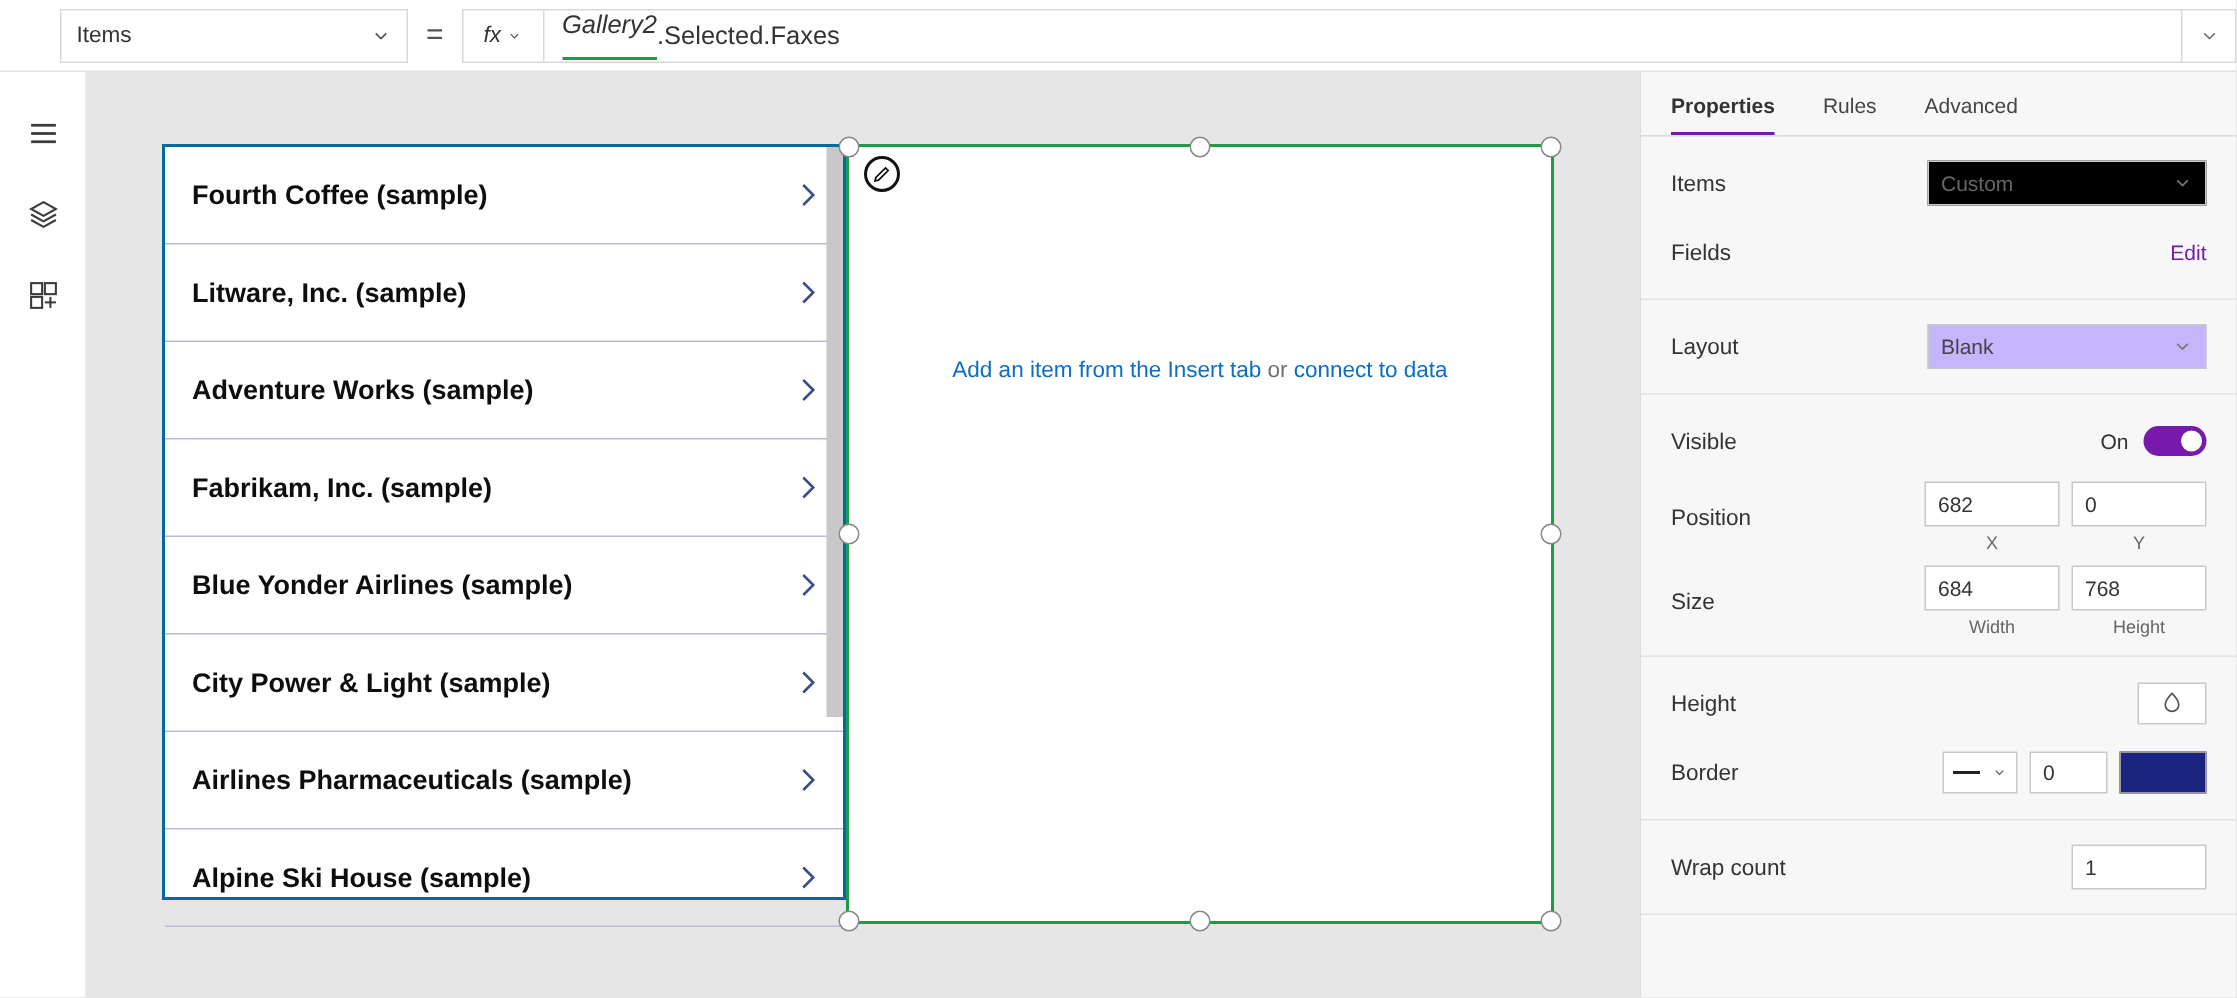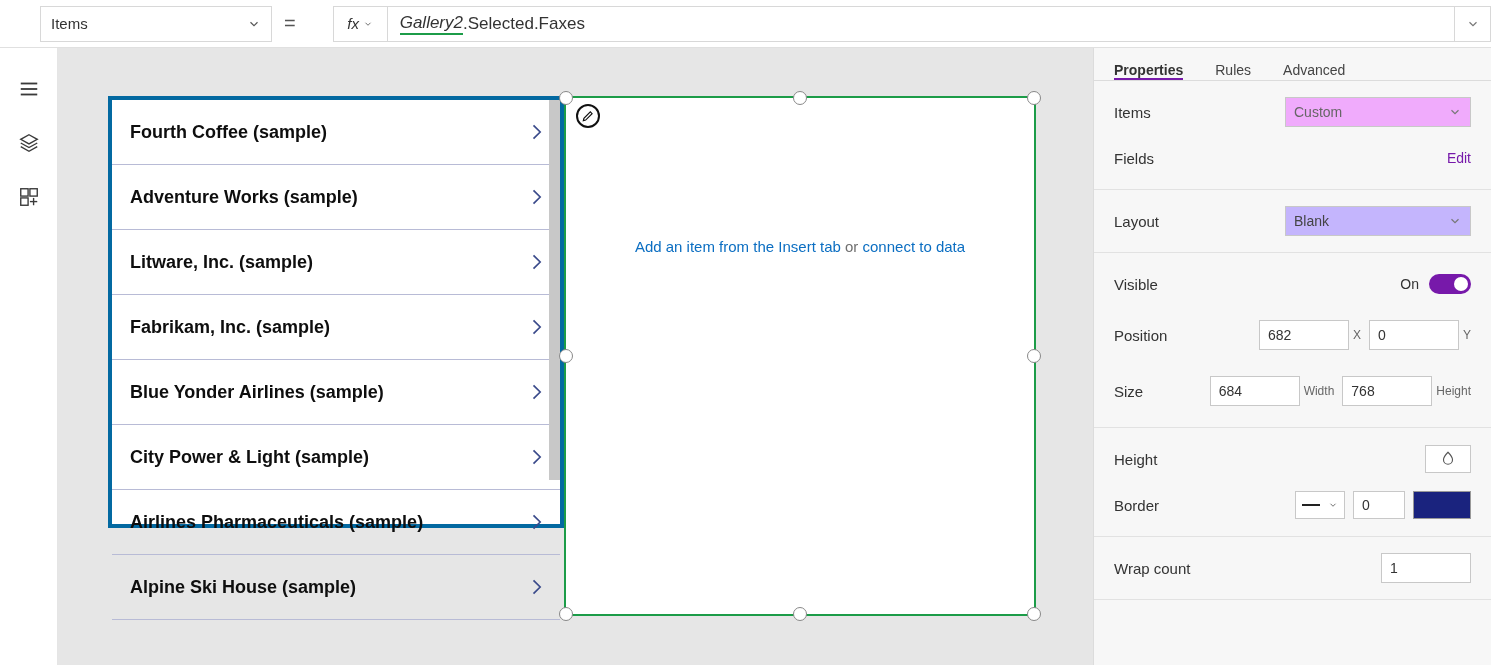--- a/index.html
+++ b/index.html
@@ -2,40 +2,40 @@
 <html><head>
 <meta charset="utf-8">
 <style>
 * { box-sizing: border-box; margin: 0; padding: 0; font-family: "Segoe UI", Arial, sans-serif; }
 html, body { width: 1491px; height: 665px; overflow: hidden; background: #e6e6e6; }
 
 
 .top-row { display: flex; align-items: center; height: 48px; background: #fff; border-bottom: 1px solid #e0e0e0; }
 .prop-dd { margin-left: 40px; width: 232px; height: 36px; border: 1px solid #d8d8d8; display: flex; align-items: center; justify-content: space-between; padding: 0 10px; font-size: 15px; color: #333; background: #fff; }
 .eq { margin: 0 12px; font-size: 20px; color: #555; }
-.fx-box { width: 54px; height: 36px; border: 1px solid #d8d8d8; border-right: none; display: flex; align-items: center; justify-content: center; gap: 4px; font-size: 15px; font-style: italic; font-family: Georgia, serif; color: #333; margin-left: 25px; }
+.fx-box { width: 54px; height: 36px; border: 1px solid #d8d8d8; border-right: none; display: flex; align-items: center; justify-content: center; gap: 4px; font-size: 15px; font-style: italic; font-family: Georgia, serif; color: #333; }
 .formula-input { flex: 1; height: 36px; border: 1px solid #d8d8d8; font-family: Consolas, monospace; font-size: 17px; padding: 0 12px; display: flex; align-items: center; gap: 0; }
-.formula-input .gal2 { color: #333; font-style: italic; border-bottom: 2px solid #1c9c48; padding-bottom: 0; }
+.formula-input .gal2 { color: #333; font-style: italic; border-bottom: 2px solid #1c9c48; padding-bottom: 11px; }
 .formula-input .rest { color: #333; }
 .formula-dd { width: 36px; height: 36px; border: 1px solid #d8d8d8; border-left: none; display: flex; align-items: center; justify-content: center; }
 
 .chev { width: 14px; height: 14px; }
 .chev svg { width: 100%; height: 100%; display: block; }
 
 
 .main { display: flex; height: calc(665px - 48px); }
 .left-rail { width: 58px; background: #fff; border-right: 1px solid #e5e5e5; display: flex; flex-direction: column; align-items: center; gap: 32px; padding-top: 30px; }
 .rail-icon { width: 22px; height: 22px; color: #3a3a3a; }
 .rail-icon svg { width: 100%; height: 100%; display: block; }
 
 .canvas-wrap { flex: 1; position: relative; background: #e6e6e6; }
 .canvas-abs { position: absolute; left: 50px; top: 48px; width: 928px; height: 520px; }
 
 
-.glist { position: absolute; left: 0; top: 0; width: 456px; height: 432px; background: #fff; border: 4px solid #0369a1; }
+.glist { position: absolute; left: 0; top: 0; width: 456px; height: 504px; background: #fff; border: 2px solid #0369a1; }
 .glist-scroll { position: absolute; top: 0; right: 0; width: 11px; height: 380px; background: #c8c8c8; }
 .grow { height: 65px; border-bottom: 1px solid #b8bbd6; display: flex; align-items: center; justify-content: space-between; padding: 0 14px 0 18px; }
 .grow.first { border-top: none; }
 .grow .lbl { font-size: 18px; font-weight: 600; color: #0e0e0e; }
 .grow .rchev { width: 20px; height: 20px; color: #3a4a8a; }
 .grow .rchev svg { width: 100%; height: 100%; display: block; }
 
 
 .sel-gallery { position: absolute; left: 456px; top: 0; width: 472px; height: 520px; background: #fff; border: 2px solid #1c9c48; }
 .edit-btn { position: absolute; top: 6px; left: 10px; width: 24px; height: 24px; border: 2px solid #111; border-radius: 50%; display: flex; align-items: center; justify-content: center; background: #fff; }
@@ -56,39 +56,39 @@
 .h-br { right: -7px; bottom: -7px; }
 
 
 .rpanel { width: 398px; background: #f7f7f7; border-left: 1px solid #dcdcdc; display: flex; flex-direction: column; font-size: 14px; color: #323130; }
 .rpanel .hdr { padding: 16px 20px 0 20px; position: relative; }
 .rpanel .cat { font-size: 12px; letter-spacing: 0.5px; color: #666; font-weight: 600; }
 .rpanel .name { font-size: 19px; color: #222; margin-top: 6px; }
 .rpanel .help { position: absolute; right: 18px; top: 24px; width: 20px; height: 20px; border: 1.5px solid #555; border-radius: 50%; display: flex; align-items: center; justify-content: center; font-size: 13px; color: #555; }
 
 .tabs { display: flex; gap: 32px; padding: 14px 20px 0 20px; border-bottom: 1px solid #dcdcdc; }
-.tab { padding-bottom: 0; font-size: 14px; color: #444; cursor: default; }
+.tab { padding-bottom: 10px; font-size: 14px; color: #444; cursor: default; }
 .tab.active { color: #333; font-weight: 600; border-bottom: 2.5px solid #7719aa; }
 
 .sec { border-bottom: 1px solid #e2e2e2; padding: 8px 20px; }
 .prow { display: flex; align-items: center; justify-content: space-between; height: 46px; }
 .prow.hi { height: 56px; }
 .plabel { font-size: 15px; color: #333; }
 .pedit { color: #7719aa; font-size: 14px; }
 .psel { width: 186px; height: 30px; border: 1px solid #c8c8c8; background: #c4b5fd; display: flex; align-items: center; justify-content: space-between; padding: 0 8px; font-size: 14px; color: #444; }
-.psel.dis { background: #f0abfc; color: #666; }
+.psel.dis { background: #000000; color: #666; }
 
 .toggle { display: flex; align-items: center; gap: 10px; }
 .toggle-lbl { font-size: 14px; color: #333; }
 .toggle-pill { width: 42px; height: 20px; border-radius: 11px; background: #7719aa; position: relative; }
 .toggle-dot { position: absolute; right: 3px; top: 3px; width: 14px; height: 14px; border-radius: 50%; background: #fff; }
 
 .num-in { width: 90px; height: 30px; border: 1px solid #c8c8c8; background: #fff; padding: 0 8px; font-size: 14px; color: #333; }
 .num-grp { display: flex; gap: 8px; }
-.num-col { display: flex; align-items: center; gap: 4px; }
+.num-col { display: flex; flex-direction: column; align-items: center; gap: 4px; }
 .sub-lbl { font-size: 12px; color: #666; }
 
 .color-sw { width: 46px; height: 28px; background: #fff; border: 1px solid #c8c8c8; display: flex; align-items: center; justify-content: center; }
 .border-style { width: 50px; height: 28px; border: 1px solid #c8c8c8; background: #fff; display: flex; align-items: center; justify-content: space-between; padding: 0 6px; }
 .border-line { width: 18px; height: 0; border-top: 2px solid #222; }
 .border-sw { width: 58px; height: 28px; background: #1a237e; border: 1px solid #999; }
 .border-num { width: 52px; height: 28px; border: 1px solid #c8c8c8; background: #fff; padding: 0 8px; font-size: 14px; color: #333; }
 
 </style>
 </head>
@@ -159,29 +159,29 @@
       <div class="glist">
         <div class="grow first">
           <span class="lbl">Fourth Coffee (sample)</span>
           <span class="rchev">
               <svg viewBox="0 0 24 24" fill="none" stroke="currentColor" stroke-width="2">
                 <polyline points="9 4 17 12 9 20"></polyline>
               </svg>
             </span>
         </div>
         <div class="grow">
+          <span class="lbl">Litware, Inc. (sample)</span>
+          <span class="rchev">
+              <svg viewBox="0 0 24 24" fill="none" stroke="currentColor" stroke-width="2">
+                <polyline points="9 4 17 12 9 20"></polyline>
+              </svg>
+            </span>
+        </div>
+        <div class="grow">
           <span class="lbl">Adventure Works (sample)</span>
-          <span class="rchev">
-              <svg viewBox="0 0 24 24" fill="none" stroke="currentColor" stroke-width="2">
-                <polyline points="9 4 17 12 9 20"></polyline>
-              </svg>
-            </span>
-        </div>
-        <div class="grow">
-          <span class="lbl">Litware, Inc. (sample)</span>
           <span class="rchev">
               <svg viewBox="0 0 24 24" fill="none" stroke="currentColor" stroke-width="2">
                 <polyline points="9 4 17 12 9 20"></polyline>
               </svg>
             </span>
         </div>
         <div class="grow">
           <span class="lbl">Fabrikam, Inc. (sample)</span>
           <span class="rchev">
               <svg viewBox="0 0 24 24" fill="none" stroke="currentColor" stroke-width="2">

